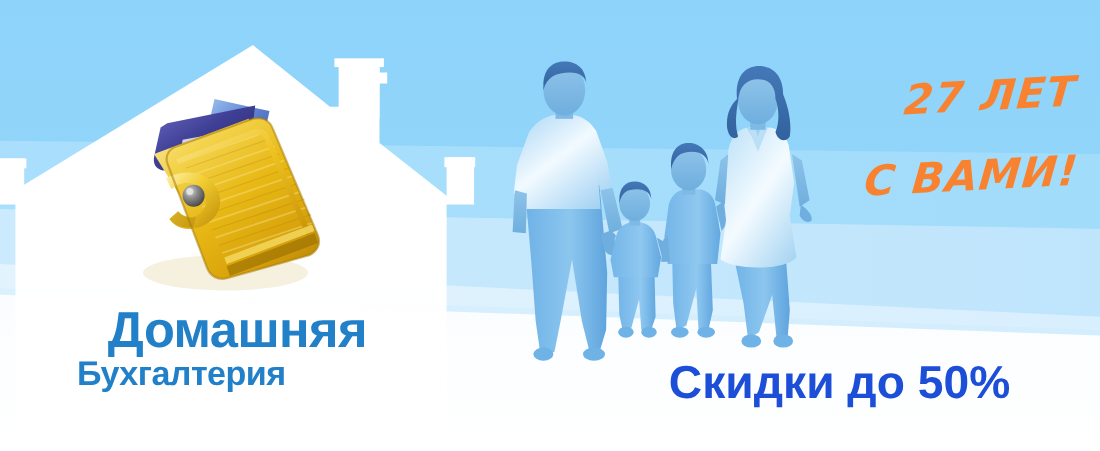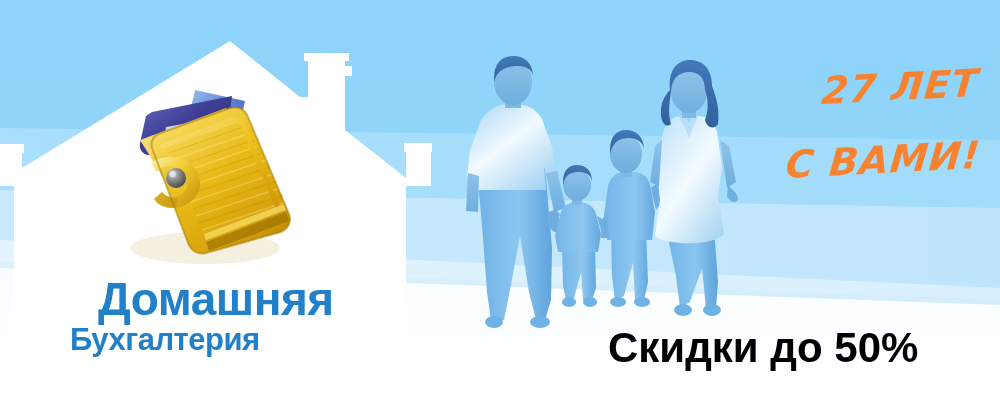--- a/index.html
+++ b/index.html
@@ -42,21 +42,21 @@
   #brand-line2 {
     left: 70px;
     top: 324px;
     font-size: 31px;
   }
   #discount-text {
     left: 608px;
     top: 327px;
     font-size: 42px;
     font-weight: bold;
-    color: #000000;
+    color: #1d4ed8;
     letter-spacing: 0px;
   }
   .brush {
     color: #F8822F;
     font-family: "DejaVu Sans", sans-serif;
     font-weight: bold;
     font-style: italic;
     letter-spacing: 1px;
   }
   #years-line1 {

